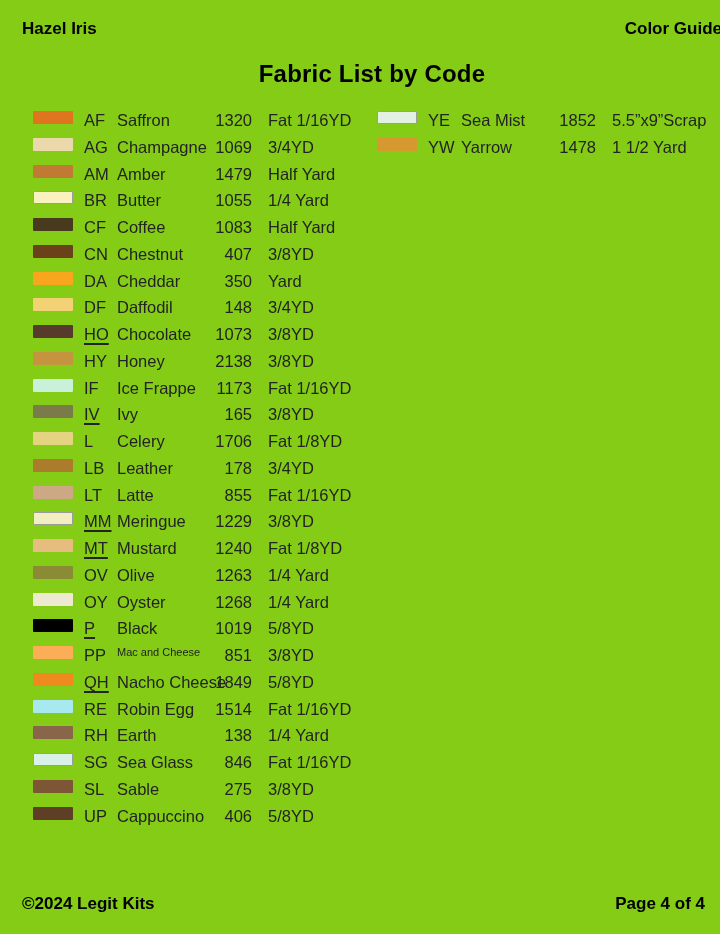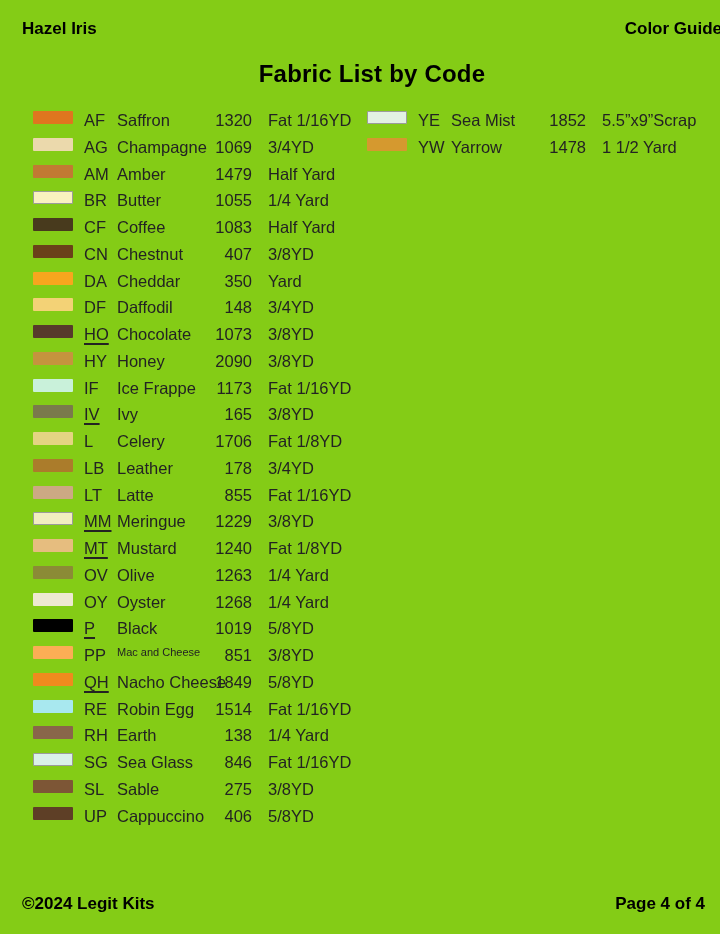--- a/index.html
+++ b/index.html
@@ -12,21 +12,21 @@
     display:flex; justify-content:space-between;
     font-size:17px; font-weight:bold; color:#000;
   }
   .doc-title {
     position:absolute; top:60px; left:0; right:0;
     text-align:center; font-size:24px; font-weight:bold; color:#000;
     letter-spacing:0.2px;
   }
   .col { position:absolute; top:111px; display:flex; flex-direction:column; }
   .col-0 { left:33px;  width:335px; }
-  .col-1 { left:367px; width:335px; }
+  .col-1 { left:377px; width:335px; }
   .row {
     height:26.75px; display:flex; align-items:flex-start;
     font-size:16.5px; color:#232323; white-space:nowrap;
   }
   .swatch {
     width:40px; height:13px; margin-right:11px; flex:none;
     border-radius:1px; box-sizing:border-box;
   }
   .swatch.bordered { border:1.5px solid #9b9b9b; }
   .code  { width:33px; flex:none; }
@@ -114,21 +114,21 @@
         <span class="swatch" style="background: rgb(87, 58, 43);"></span>
         <span class="code u">HO</span>
         <span class="name">Chocolate</span>
         <span class="num">1073</span>
         <span class="yardage">3/8YD</span>
       </div>
       <div class="row">
         <span class="swatch" style="background: rgb(197, 148, 62);"></span>
         <span class="code">HY</span>
         <span class="name">Honey</span>
-        <span class="num">2090</span>
+        <span class="num">2138</span>
         <span class="yardage">3/8YD</span>
       </div>
       <div class="row">
         <span class="swatch" style="background: rgb(201, 241, 218);"></span>
         <span class="code">IF</span>
         <span class="name">Ice Frappe</span>
         <span class="num">1173</span>
         <span class="yardage">Fat 1/16YD</span>
       </div>
       <div class="row">

